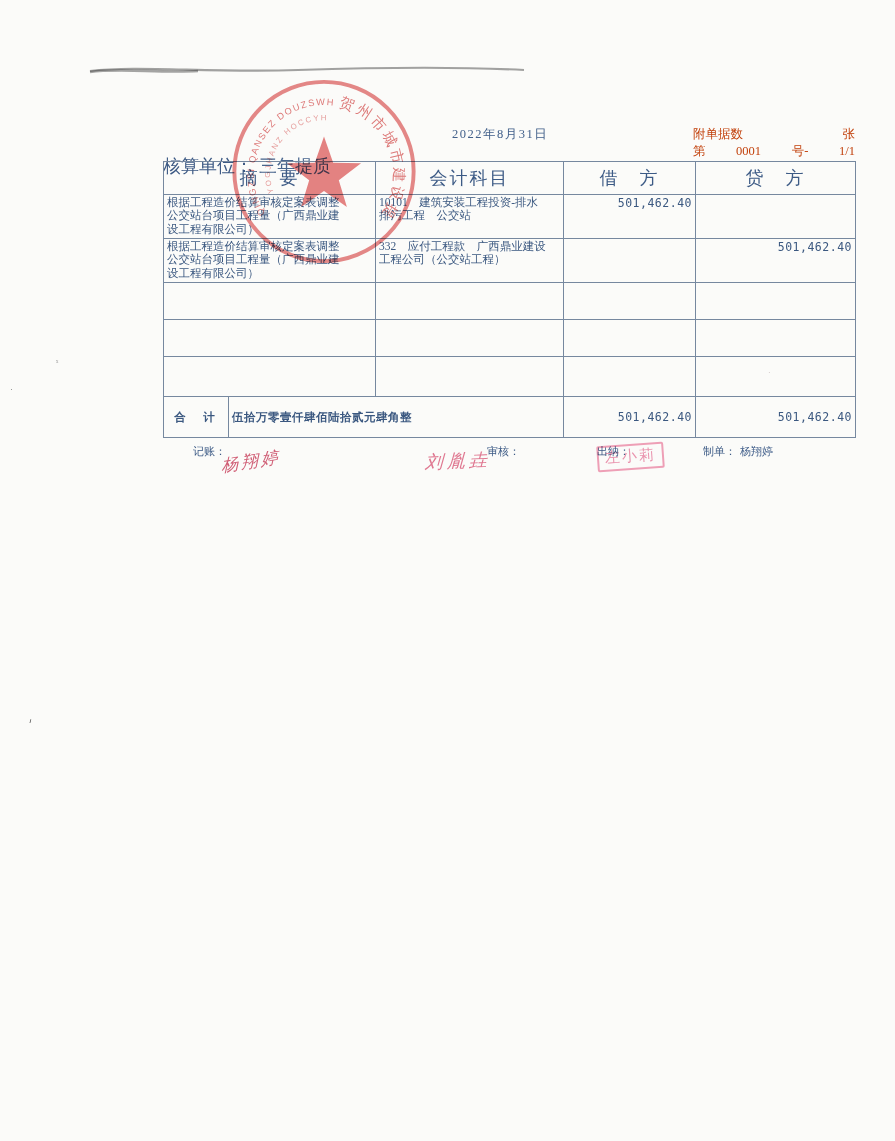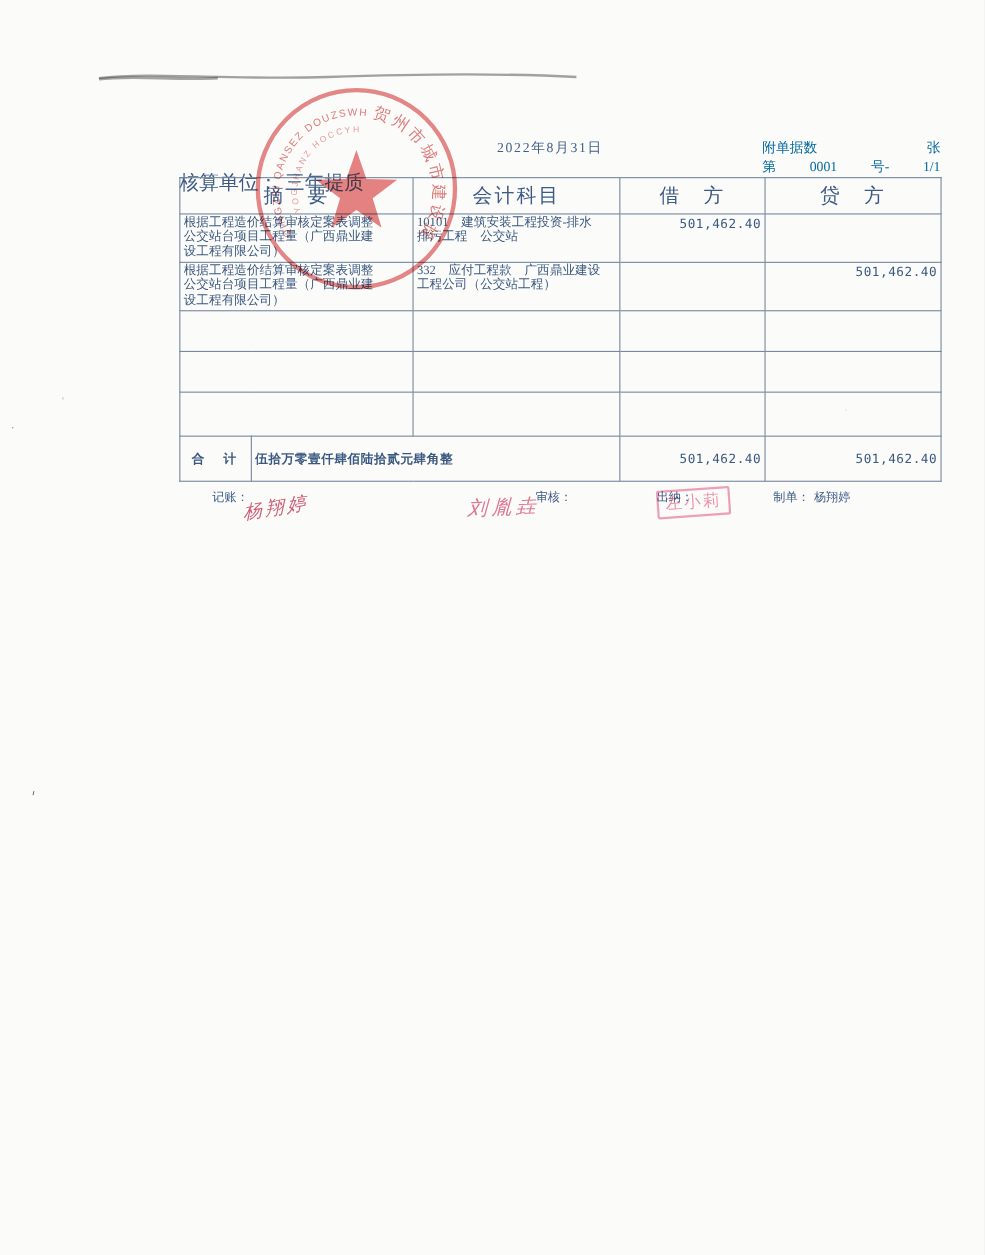--- a/index.html
+++ b/index.html
@@ -30,21 +30,21 @@
   .date{
     position:absolute;left:500px;top:126px;transform:translateX(-50%);
     font-size:12.5px;letter-spacing:1.5px;color:#42608a;white-space:nowrap;
   }
   .unit-line{
     position:absolute;left:163px;top:154px;font-size:18px;white-space:nowrap;color:#3c5984;
   }
   .unit-value{margin-left:6px;color:#49668e;}
   .docinfo{
     position:absolute;left:693px;top:126px;width:162px;
-    font-size:12.5px;color:#0369a1;line-height:17px;
+    font-size:12.5px;color:#c2410c;line-height:17px;
   }
   .docinfo-row{display:flex;justify-content:space-between;white-space:nowrap;}
   
   .vtable{
     position:absolute;left:163px;top:161px;width:692px;
     border-collapse:collapse;table-layout:fixed;
   }
   .vtable td{
     border:1px solid #76889f;
     padding:1px 3px;

